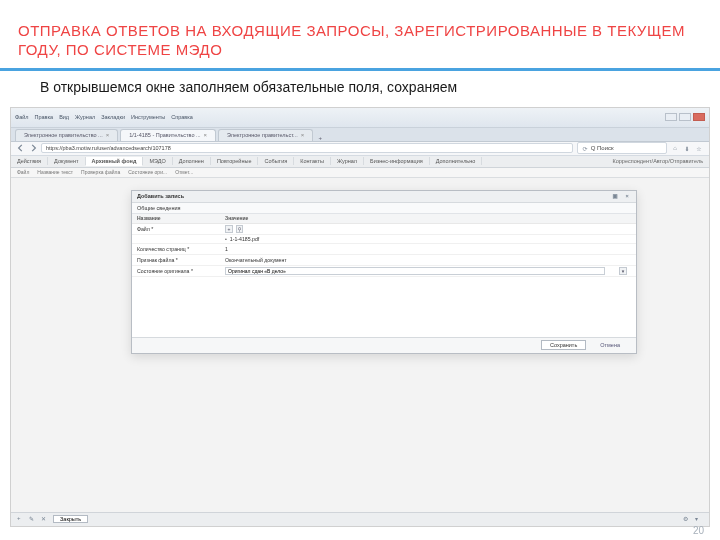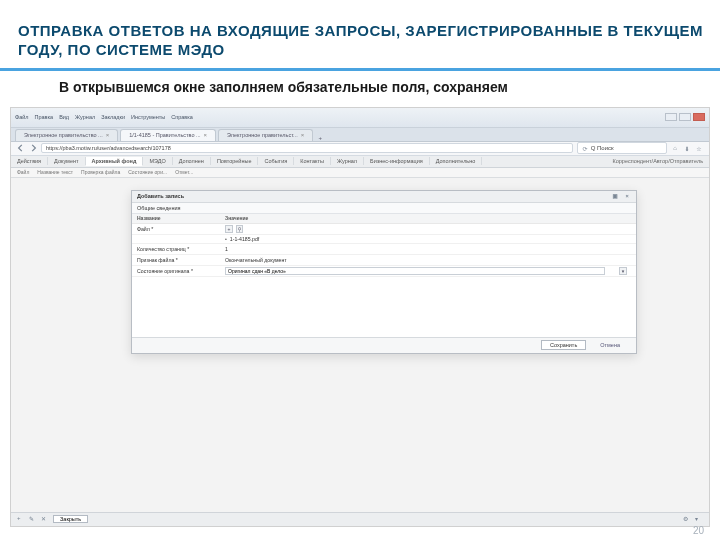--- a/index.html
+++ b/index.html
@@ -1,20 +1,20 @@
 <!DOCTYPE html>
 <html><head>
 <meta charset="utf-8">
 <style>
   * { box-sizing: border-box; margin: 0; padding: 0; font-family: Arial, Helvetica, sans-serif; }
   html, body { width: 720px; height: 540px; background: #fff; overflow: hidden; }
 
-  .slide-title { padding: 22px 16px 6px 18px; font-size: 15px; letter-spacing: .5px; color: #0c4a6e; font-weight: 700; line-height: 1.25; }
+  .slide-title { padding: 22px 16px 6px 18px; font-size: 15px; letter-spacing: .5px; color: #ef4444; font-weight: 400; line-height: 1.25; }
   .blue-rule { height: 3px; background: #4aa3e0; margin: 2px 0 8px 0; }
-  .subtitle { font-size: 14px; color: #1a1a1a; padding: 0 18px 8px 59px; font-weight: bold; }
+  .subtitle { font-size: 14px; color: #1a1a1a; padding: 0 18px 8px 40px; }
 
   .screenshot { margin: 4px 10px 0 10px; border: 1px solid #d0d0d0; width: 700px; height: 420px; position: relative; background: #f4f4f4; font-size: 6px; color: #4a4a4a; }
 
   
   .win-top { height: 20px; background: linear-gradient(#eef2f6,#dfe6ee); display: flex; align-items: center; padding: 0 4px; border-bottom: 1px solid #c9d1da; }
   .win-top .menu { display: flex; gap: 6px; font-size: 5.5px; color: #485566; }
   .win-btns { margin-left: auto; display: flex; gap: 2px; }
   .wb { width: 12px; height: 8px; border: 1px solid #b8c0ca; background: #e9eef4; }
   .wb.close { background: #d96b5f; border-color: #c35c50; }
 

